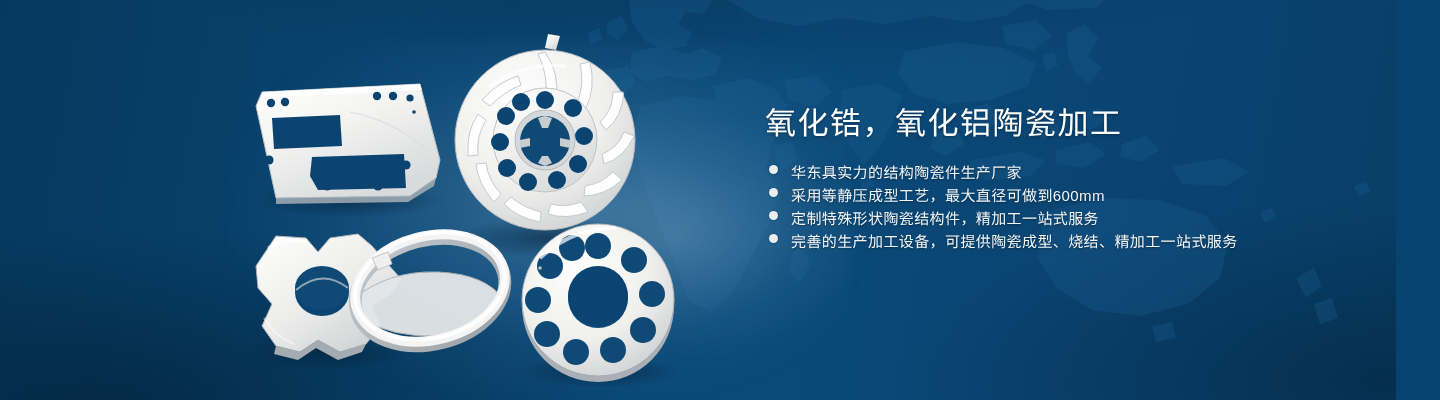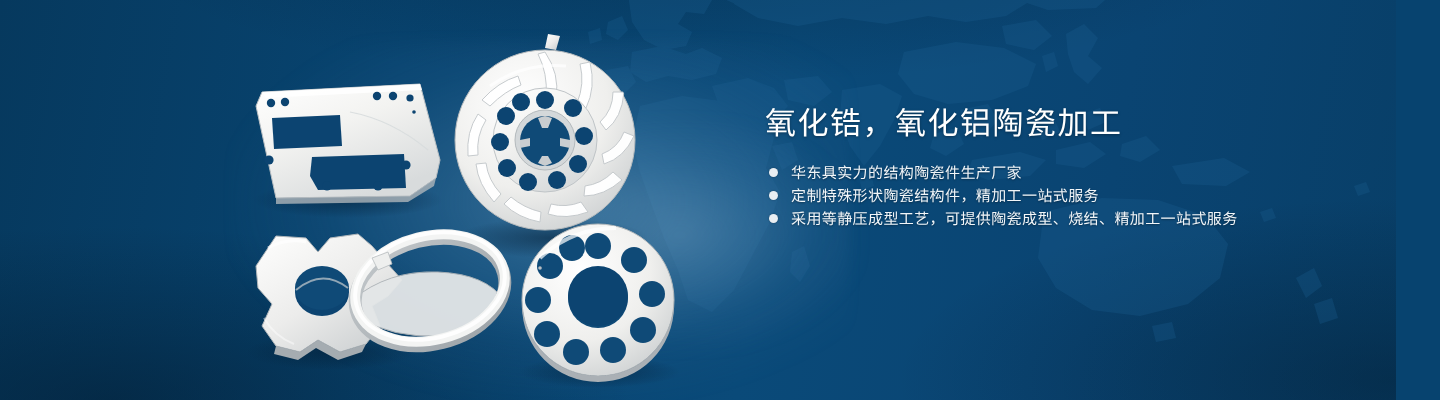--- a/index.html
+++ b/index.html
@@ -97,21 +97,21 @@
     text-shadow: 0 1px 3px rgba(0,0,0,0.35);
     white-space: nowrap;
   }
   .bullets {
     list-style: none;
     margin: 0;
     padding: 0;
   }
   .bullets li {
     display: flex;
-    align-items: center;
+    align-items: flex-start;
     margin: 0 0 8px 0;
     height: 15px;
   }
   .dot {
     width: 9px;
     height: 9px;
     border-radius: 50%;
     background: #e9eef2;
     box-shadow: 0 0 2px rgba(0,0,0,0.3);
     flex: 0 0 auto;
@@ -357,22 +357,26 @@
   <div class="copy">
     <h1 class="headline">氧化锆，氧化铝陶瓷加工</h1>
 
     <ul class="bullets">
       <li>
         <span class="dot"></span>
         <span class="bullet-text">华东具实力的结构陶瓷件生产厂家</span>
       </li>
       <li>
         <span class="dot"></span>
+        <span class="bullet-text">采用等静压成型工艺，最大直径可做到600mm</span>
+      </li>
+      <li>
+        <span class="dot"></span>
         <span class="bullet-text">定制特殊形状陶瓷结构件，精加工一站式服务</span>
       </li>
       <li>
         <span class="dot"></span>
-        <span class="bullet-text">采用等静压成型工艺，可提供陶瓷成型、烧结、精加工一站式服务</span>
+        <span class="bullet-text">完善的生产加工设备，可提供陶瓷成型、烧结、精加工一站式服务</span>
       </li>
     </ul>
   </div>
 
 </div>
 
 </body></html>

